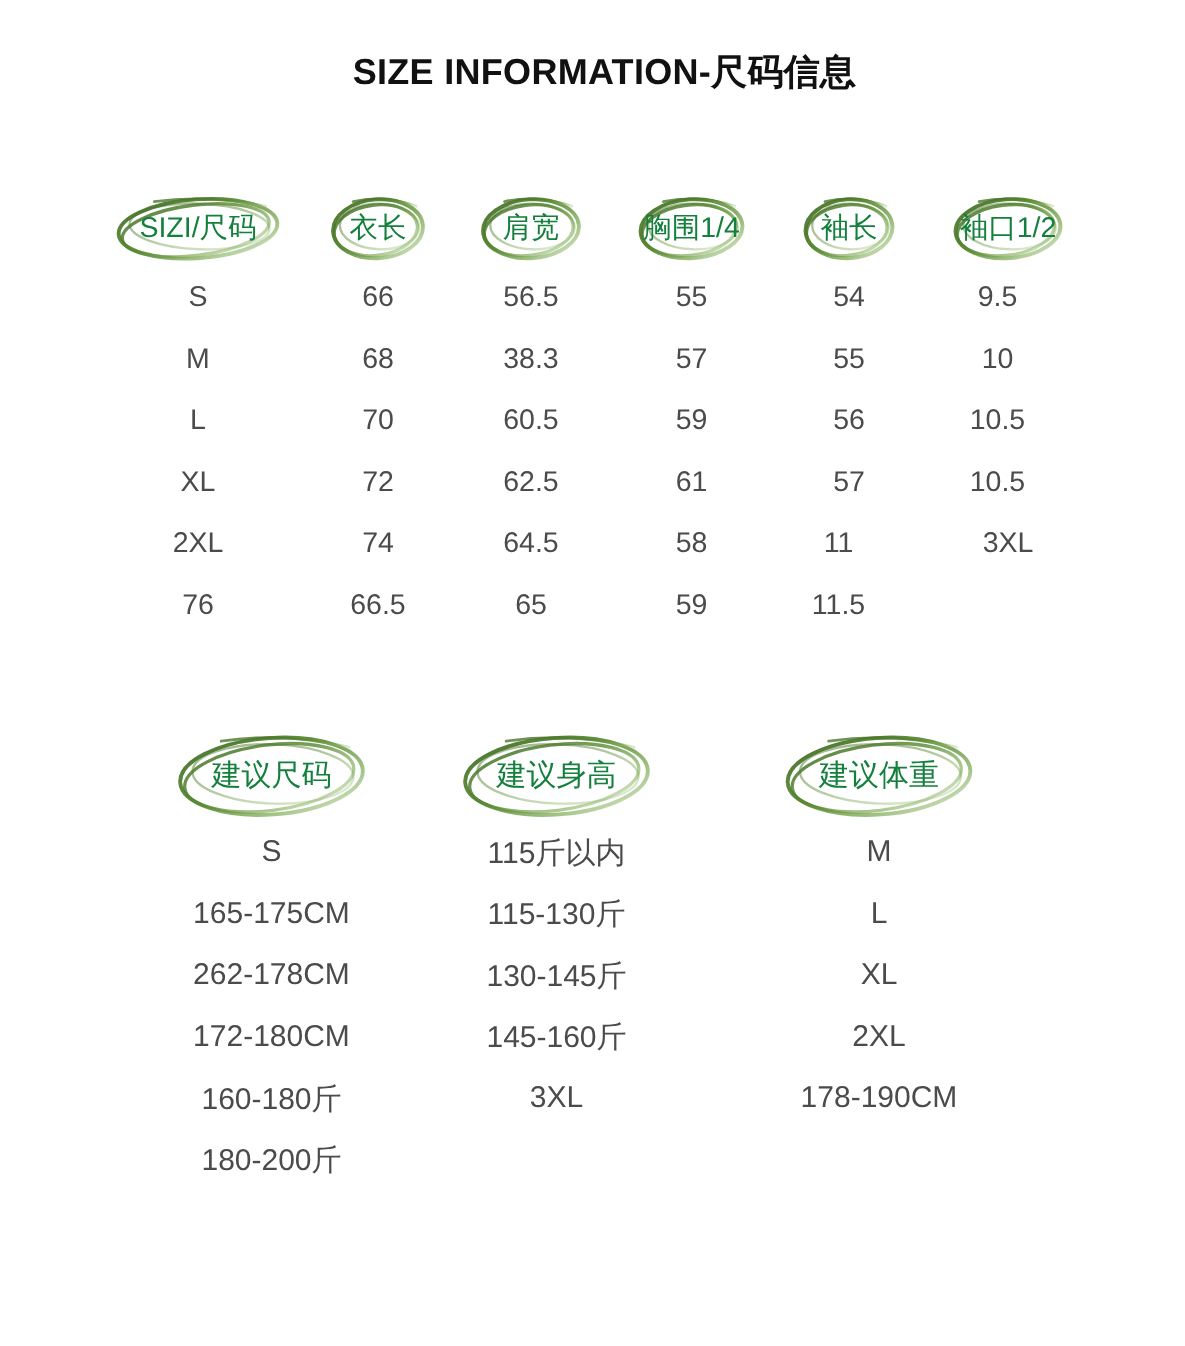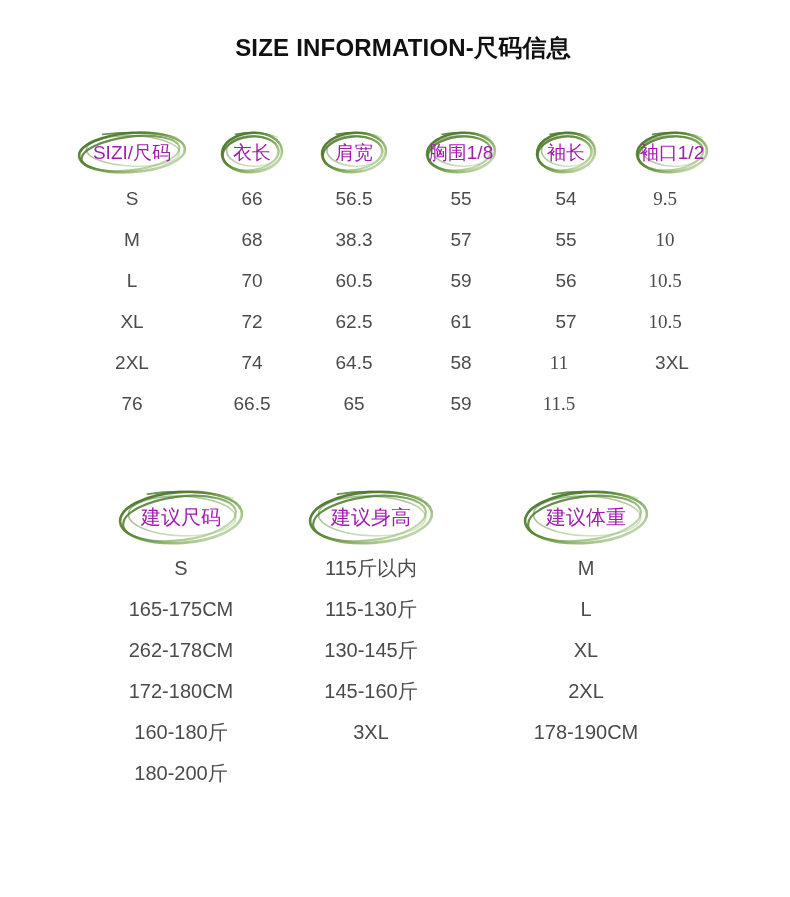--- a/index.html
+++ b/index.html
@@ -47,21 +47,21 @@
     position: absolute;
     left: 50%;
     top: 50%;
     transform: translate(-50%, -50%);
     pointer-events: none;
   }
   .head-label {
     position: relative;
     z-index: 2;
     font-size: 19px;
-    color: #a21caf;
+    color: #15803d;
     white-space: nowrap;
     line-height: 1;
   }
 
   .data-cell {
     height: 41px;
     display: flex;
     align-items: center;
     justify-content: center;
     font-size: 19px;
@@ -83,21 +83,21 @@
     top: 486px;
     left: 96px;
     width: 600px;
     grid-template-columns: 170px 210px 220px;
   }
   #table-b .head-cell { height: 62px; }
   #table-b .data-cell { height: 41px; font-size: 20px; }
   #table-b .head-label { font-size: 20px; }
 
   
-  #table-a .col-last { justify-content: center; padding-right: 14px; font-family: Liberation Serif, serif; }
+  #table-a .col-last { justify-content: center; padding-right: 14px; }
 </style>
 </head>
 <body>
 
 <div class="page-title">SIZE INFORMATION-尺码信息</div>
 
 <div class="size-table" id="table-a">
     <div class="head-cell">
       <svg width="112" height="46" viewBox="0 0 112 46" class="scribble">
         <defs>
@@ -157,21 +157,21 @@
             <stop offset="45%" stop-color="#5a8a33" stop-opacity="0.95"></stop>
             <stop offset="75%" stop-color="#7fab55" stop-opacity="0.75"></stop>
             <stop offset="100%" stop-color="#a9c98c" stop-opacity="0.45"></stop>
           </linearGradient>
         </defs>
         <ellipse cx="37" cy="23.5" rx="34" ry="19.6" fill="none" stroke="url(#gr3)" stroke-width="2.6" stroke-linecap="round" opacity="0.95" transform="rotate(-4 37 23.5)"></ellipse>
         <ellipse cx="35.5" cy="24.5" rx="31.62" ry="16.8" fill="none" stroke="url(#gr3)" stroke-width="2.2" stroke-linecap="round" opacity="0.85" transform="rotate(-7 35.5 24.5)"></ellipse>
         <ellipse cx="38" cy="22" rx="29.92" ry="15.2" fill="none" stroke="url(#gr3)" stroke-width="1.6" stroke-linecap="round" opacity="0.5" transform="rotate(2 38 22)"></ellipse>
         <path d="M 18.299999999999997 5.399999999999999 Q 42.1 0.5999999999999979 65.9 8.600000000000001" fill="none" stroke="url(#gr3)" stroke-width="1.9" stroke-linecap="round" opacity="0.8"></path>
       </svg>
-      <span class="head-label">胸围1/8</span>
+      <span class="head-label">胸围1/4</span>
     </div>
     <div class="head-cell">
       <svg width="64" height="46" viewBox="0 0 64 46" class="scribble">
         <defs>
           <linearGradient id="gr4" x1="0" y1="0" x2="1" y2="1">
             <stop offset="0%" stop-color="#3f6b22" stop-opacity="1"></stop>
             <stop offset="45%" stop-color="#5a8a33" stop-opacity="0.95"></stop>
             <stop offset="75%" stop-color="#7fab55" stop-opacity="0.75"></stop>
             <stop offset="100%" stop-color="#a9c98c" stop-opacity="0.45"></stop>
           </linearGradient>

